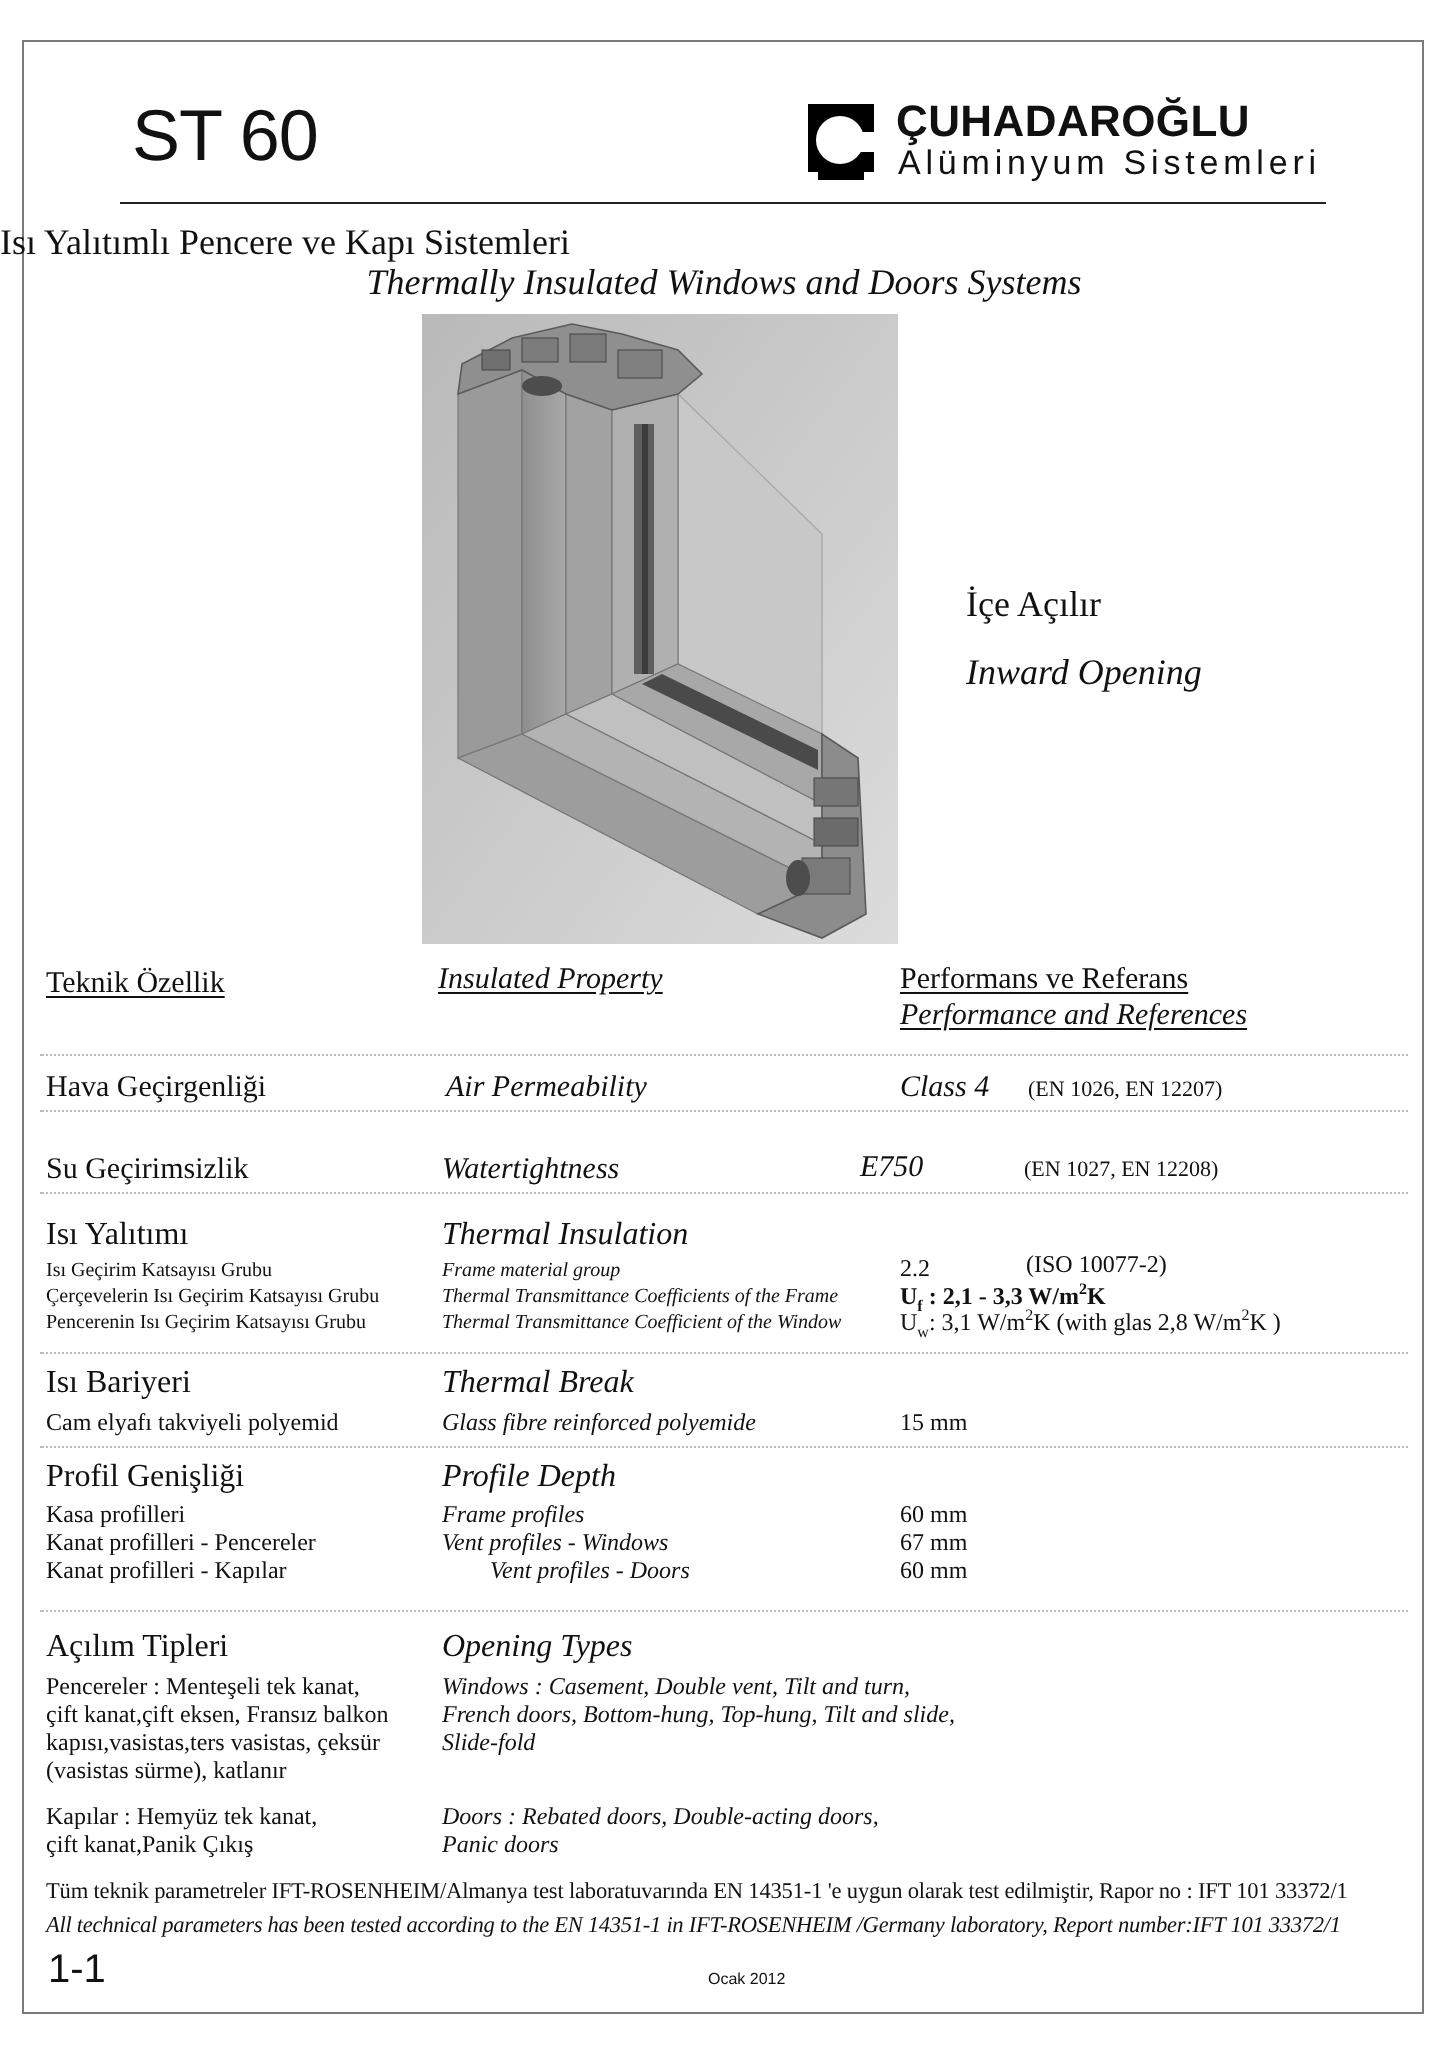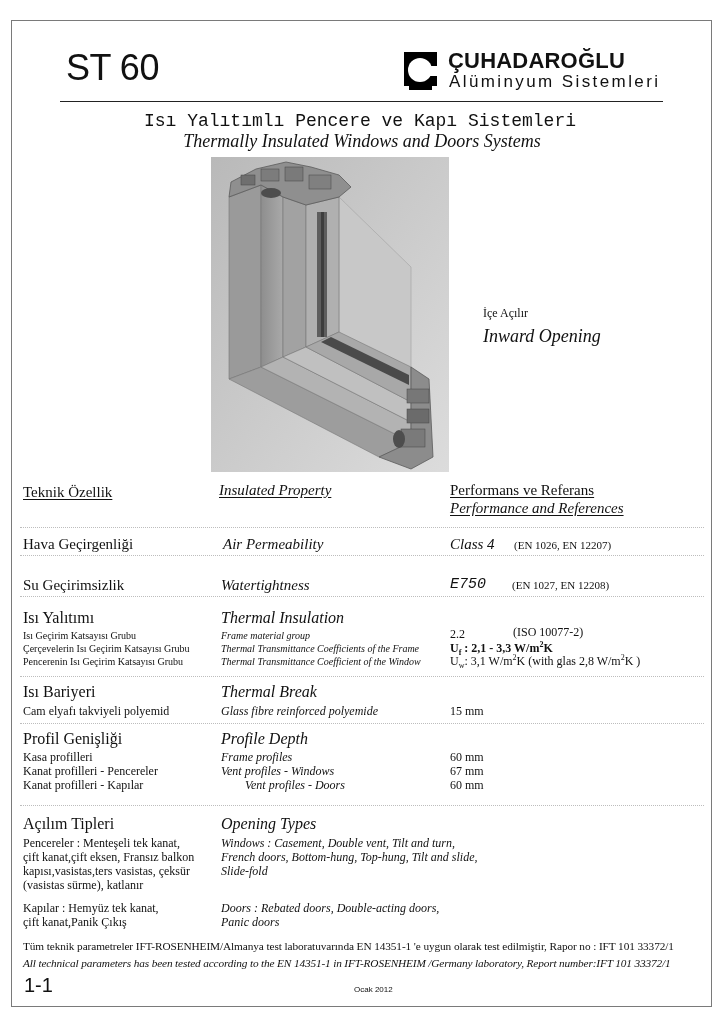--- a/index.html
+++ b/index.html
@@ -7,24 +7,24 @@
          font-family: "Liberation Serif", serif; color: #111; }
   .page-border { position: absolute; left: 11px; top: 20px; width: 701px; height: 987px;
                  border: 1px solid #7a7a7a; box-sizing: border-box; }
   .abs { position: absolute; white-space: nowrap; }
   .it { font-style: italic; }
   .model { left: 66px; top: 47px; font-size: 36px; font-family: "Liberation Sans", sans-serif; letter-spacing: -0.5px; }
   .rule { position: absolute; left: 60px; top: 101px; width: 603px; height: 0; border-top: 1px solid #222; }
   .logo-mark { position: absolute; left: 404px; top: 52px; width: 33px; height: 38px; }
   .brand { left: 448px; top: 48px; font-family: "Liberation Sans", sans-serif; font-weight: bold; font-size: 22px; letter-spacing: 0.2px; }
   .brand-sub { left: 449px; top: 72px; font-family: "Liberation Sans", sans-serif; font-size: 17px; letter-spacing: 2.4px; }
-  .title-tr { left: 0; width: 576px; text-align: right; top: 111px; font-size: 18px; font-family: Liberation Mono, monospace; }
+  .title-tr { left: 0; width: 576px; text-align: left; top: 111px; font-size: 18px; }
   .title-en { left: 0; width: 724px; text-align: center; top: 131px; font-size: 18px; font-style: italic; }
   .product-image { position: absolute; left: 211px; top: 157px; width: 238px; height: 315px; }
-  .side-tr { left: 483px; top: 306px; font-size: 12px; }
+  .side-tr { left: 483px; top: 292px; font-size: 18px; }
   .side-en { left: 483px; top: 326px; font-size: 18px; font-style: italic; }
   .hdr { font-size: 15px; text-decoration: underline; text-underline-offset: 2px; }
   .dots { position: absolute; left: 20px; width: 684px; height: 0; border-top: 1px dotted #bdbdbd; }
   .row-l { font-size: 15px; }
   .sec-h { font-size: 16px; }
   .small { font-size: 10px; }
   .mid { font-size: 12px; }
   .ref { font-size: 11px; }
   sub, sup { font-size: 8px; }
   .foot1 { left: 23px; top: 940px; font-size: 11.3px; letter-spacing: -0.1px; }
@@ -105,21 +105,21 @@
 <div class="dots" style="top:527px;"></div>
 
 <div class="abs row-l" style="left:23px; top:536px;">Hava Geçirgenliği</div>
 <div class="abs row-l it" style="left:223px; top:536px;">Air Permeability</div>
 <div class="abs row-l it" style="left:450px; top:536px;">Class 4</div>
 <div class="abs ref" style="left:514px; top:539px;">(EN 1026, EN 12207)</div>
 <div class="dots" style="top:555px;"></div>
 
 <div class="abs row-l" style="left:23px; top:577px;">Su Geçirimsizlik</div>
 <div class="abs row-l it" style="left:221px; top:577px;">Watertightness</div>
-<div class="abs row-l it" style="left:450px; top:576px;font-family:Liberation Mono, monospace;">E750</div>
+<div class="abs row-l it" style="left:430px; top:576px;">E750</div>
 <div class="abs ref" style="left:512px; top:579px;">(EN 1027, EN 12208)</div>
 <div class="dots" style="top:596px;"></div>
 
 <div class="abs sec-h" style="left:23px; top:609px;">Isı Yalıtımı</div>
 <div class="abs sec-h it" style="left:221px; top:609px;">Thermal Insulation</div>
 
 <div class="abs small" style="left:23px; top:630px;">Isı Geçirim Katsayısı Grubu</div>
 <div class="abs small it" style="left:221px; top:630px;">Frame material group</div>
 <div class="abs mid" style="left:450px; top:627px;">2.2</div>
 <div class="abs mid" style="left:513px; top:625px;">(ISO 10077-2)</div>

